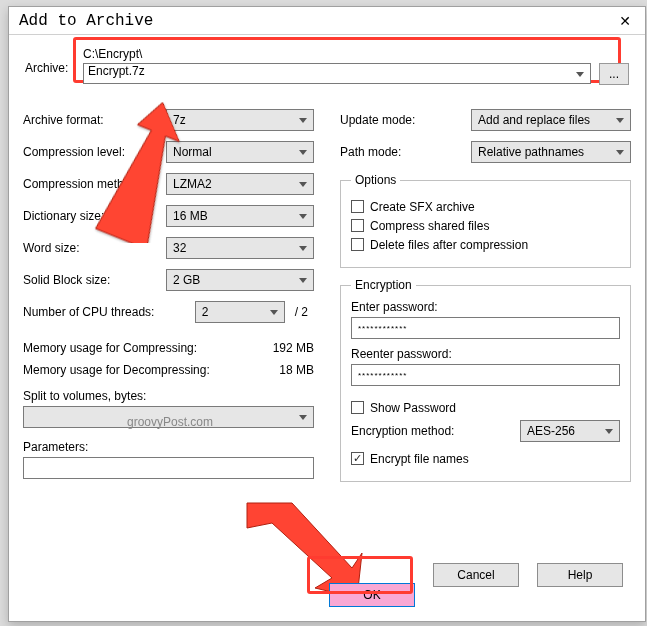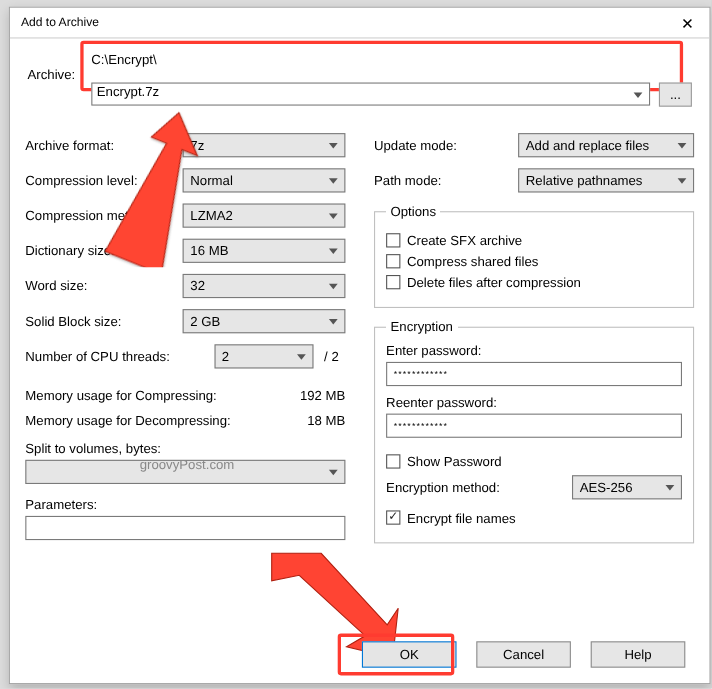--- a/index.html
+++ b/index.html
@@ -28,21 +28,21 @@
     flex-direction: column;
   }
   .titlebar {
     display: flex;
     align-items: center;
     justify-content: space-between;
     border-bottom: 1px solid #d0d0d0;
     padding: 4px 8px 4px 10px;
     height: 28px;
   }
-  .titlebar .title { font-size: 11px; }
+  .titlebar .title { font-size: 16px; font-family: Liberation Mono, monospace; }
   .titlebar .close {
     width: 24px; height: 20px;
     display:flex; align-items:center; justify-content:center;
     font-size: 14px;
   }
   .body {
     flex: 1;
     padding: 10px 14px 8px 14px;
     position: relative;
   }
@@ -53,21 +53,21 @@
   }
   .archive-row {
     display: flex;
     align-items: flex-start;
     gap: 8px;
     padding: 2px 2px 6px 2px;
     position: relative;
   }
   .archive-row .lbl { width: 50px; padding-top: 14px; }
   .archive-inner { flex: 1; }
-  .archive-path { font-size: 12px; padding-bottom: 14px; }
+  .archive-path { font-size: 12px; padding-bottom: 2px; }
   .archive-file-row { display: flex; gap: 8px; align-items: flex-start; }
   .archive-file {
     flex: 1; height: 21px;
     border: 1px solid #7a7a7a;
     background: #fff;
     padding: 0 18px 0 4px;
     font-size: 12px;
     position: relative;
   }
   .archive-file::after{
@@ -143,21 +143,21 @@
     display:flex; justify-content:flex-end; gap:18px;
     padding: 10px 22px 14px 0;
   }
   .btn {
     width: 86px; height: 24px;
     border: 1px solid #8d8d8d;
     background: #e6e6e6;
     display:flex; align-items:center; justify-content:center;
     font-size:12px;
   }
-  .btn.primary { border: 1px solid #0078d7; background:#e5e5e5; }
+  .btn.primary { border: 1px solid #0078d7; background:#f9a8d4;margin-top:20px; }
   .arrow {
     position:absolute;
     pointer-events:none;
   }
   .arrow svg { display:block; }
   .watermark{
     position:absolute; color:#888; font-size:12px;
   }
   .slash { margin: 0 6px 0 10px; }
 </style>

